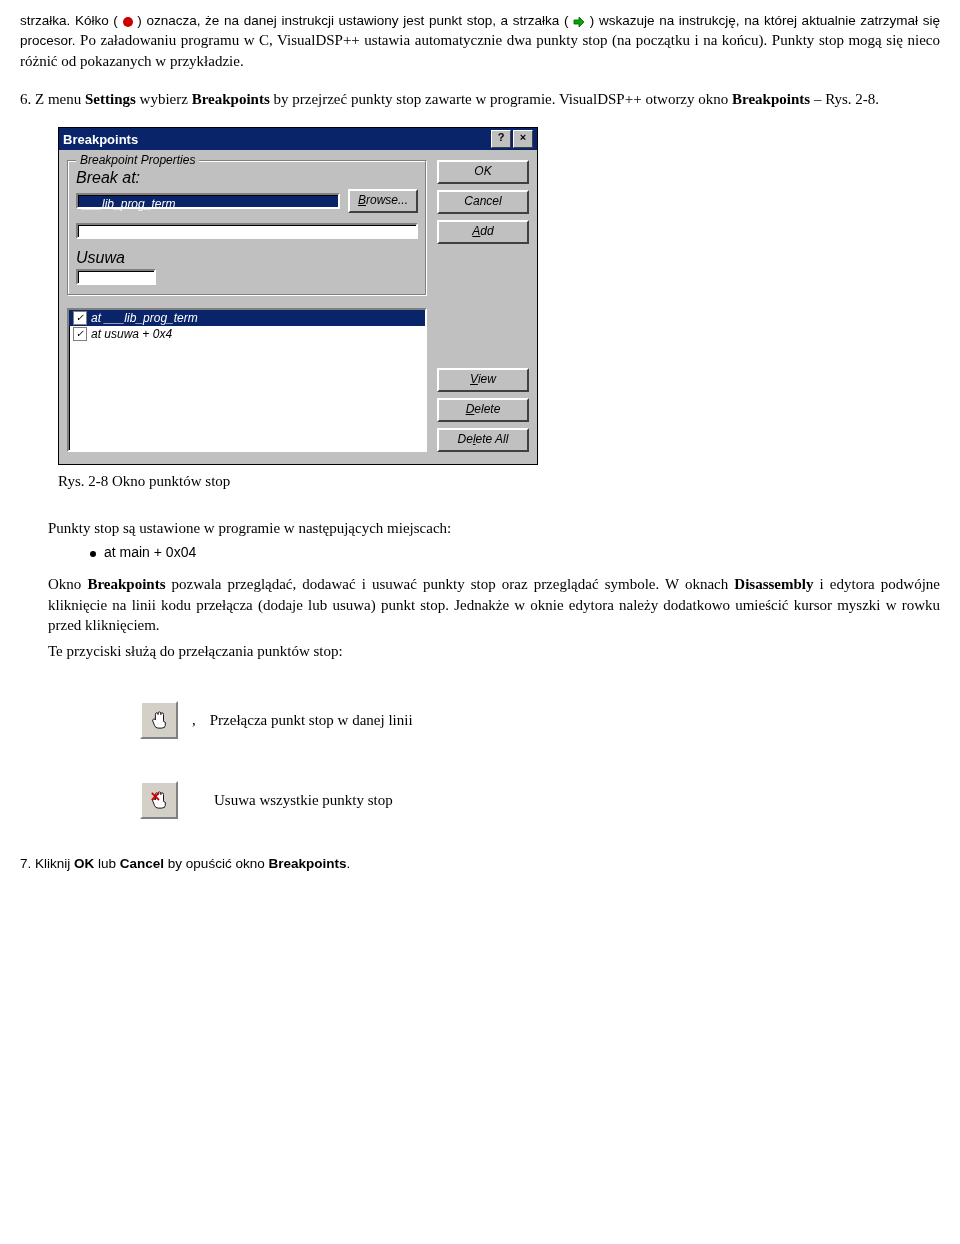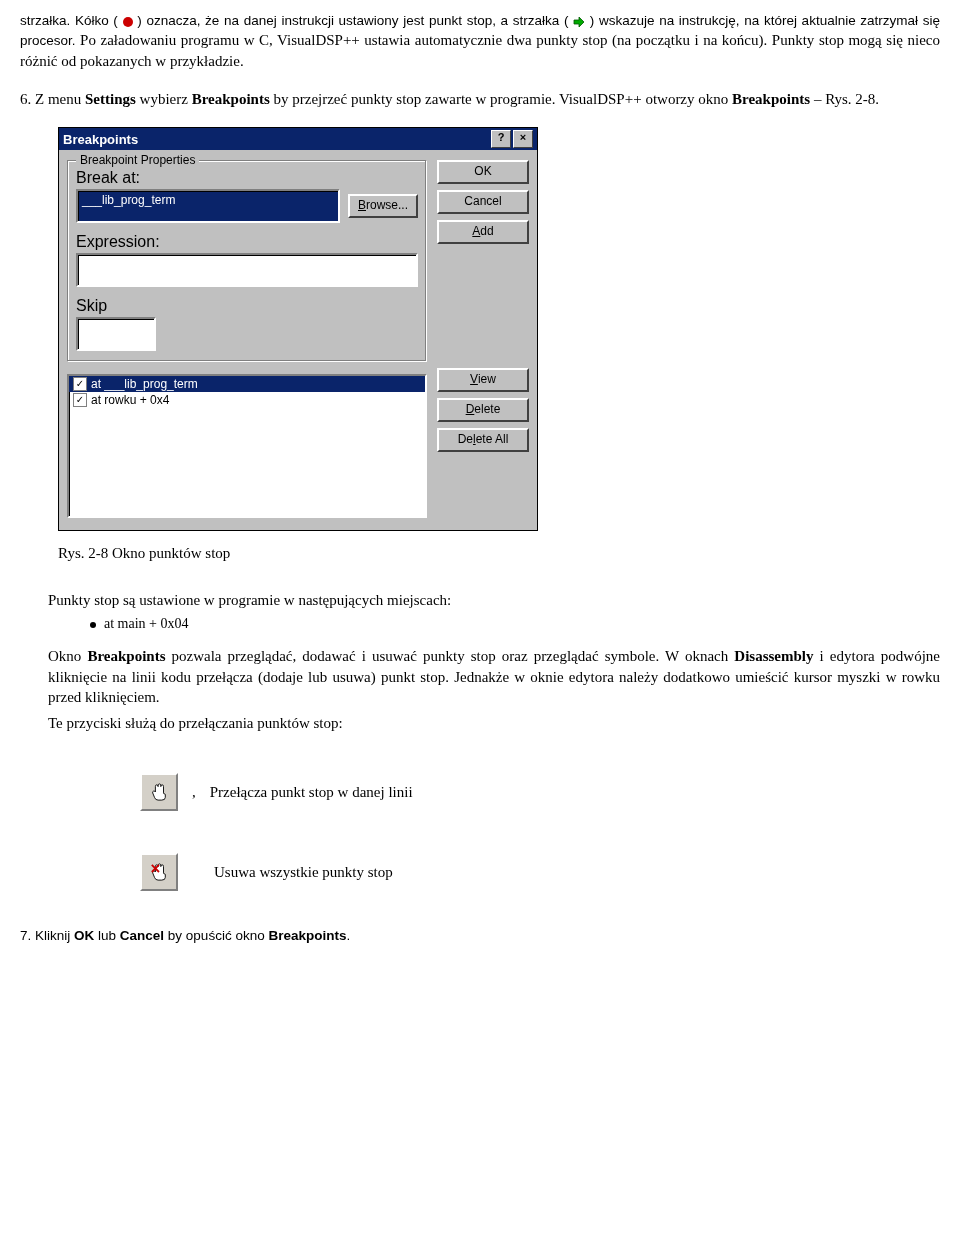--- a/index.html
+++ b/index.html
@@ -9,21 +9,21 @@
     font-size: 15px;
     color: #000;
     width: 920px;
     background: #fff;
   }
   .sans {
     font-family: Verdana, Arial, sans-serif;
     font-size: 13.5px;
   }
   .mono {
-    font-family: Liberation Serif, serif;
+    font-family: Liberation Sans, sans-serif;
     font-size: 14px;
   }
   .bold { font-weight: bold; }
   p { margin: 0 0 6px 0; line-height: 1.35; text-align: justify; }
   .para-block { margin: 0 0 18px 0; }
   .indent1 { margin-left: 28px; }
 
   
   .dialog {
     margin: 4px 0 8px 38px;
@@ -55,20 +55,21 @@
     font-size: 11px;
     font-weight: bold;
     color: #000;
     text-align: center;
     line-height: 13px;
   }
   .dlg-body {
     padding: 10px 8px 8px 8px;
     display: flex;
     gap: 10px;
+    font-style: italic;
   }
   .dlg-left { flex: 1; }
   .dlg-right { width: 92px; display: flex; flex-direction: column; gap: 6px; }
 
   .groupbox {
     border: 1px solid #808080;
     border-right-color: #fff;
     border-bottom-color: #fff;
     box-shadow: inset -1px -1px 0 #808080, inset 1px 1px 0 #fff;
     padding: 8px 8px 10px 8px;
@@ -91,21 +92,21 @@
   }
   .dlg-row { display: flex; align-items: center; gap: 8px; margin-bottom: 10px; }
   .win-input {
     background: #fff;
     border: 2px solid;
     border-color: #808080 #fff #fff #808080;
     box-shadow: inset 1px 1px 0 #000;
     font-family: 'MS Sans Serif', Arial, sans-serif;
     font-size: 12px;
     padding: 2px 4px;
-    height: 34px;
+    height: 16px;
     box-sizing: border-box;
   }
   .win-btn {
     background: #c0c0c0;
     border: 2px solid;
     border-color: #fff #404040 #404040 #fff;
     font-family: 'MS Sans Serif', Arial, sans-serif;
     font-size: 12px;
     padding: 2px 4px;
     min-width: 80px;
@@ -142,21 +143,21 @@
     display: inline-flex;
     align-items: center;
     justify-content: center;
     font-size: 10px;
     color: #000;
     line-height: 10px;
   }
   .list-item.selected .cb { background:#fff; color:#000; }
 
   .fig-caption {
-    margin: 14px 0 28px 38px;
+    margin: 8px 0 28px 38px;
     font-family: Georgia, serif;
     font-size: 15px;
   }
 
   .bullet-list { margin: 6px 0 14px 70px; }
   .bullet-item { display: flex; align-items: baseline; gap: 8px; margin-bottom: 2px; }
   .bullet-dot {
     width: 6px; height: 6px; background: #000; border-radius: 50%;
     display: inline-block; flex-shrink: 0; margin-top: 6px;
   }
@@ -219,37 +220,36 @@
   </div>
   <div class="dlg-body">
     <div class="dlg-left">
       <div class="groupbox">
         <div class="groupbox-title">Breakpoint Properties</div>
         <div class="label"><span>Break at:</span></div>
         <div class="dlg-row">
           <div class="win-input" style="flex:1;background:#0a246a;color:#fff;">___lib_prog_term</div>
           <div class="win-btn" style="min-width:70px;text-align:center;"><span class="ul">B</span>rowse...</div>
         </div>
-        <div class="label"><span class="ul">E</span>xpression:</div>
         <div class="dlg-row">
           <div class="win-input" style="flex:1;"></div>
         </div>
-        <div class="label">Skip</div>
+        <div class="label">Usuwa</div>
         <div class="dlg-row" style="margin-bottom:0;">
           <div class="win-input" style="width:80px;"></div>
         </div>
       </div>
       <div class="win-list">
         <div class="list-item selected">
           <span class="cb">✓</span>
           <span>at ___lib_prog_term</span>
         </div>
         <div class="list-item">
           <span class="cb">✓</span>
-          <span>at rowku + 0x4</span>
+          <span>at usuwa + 0x4</span>
         </div>
       </div>
     </div>
     <div class="dlg-right">
       <div class="win-btn">OK</div>
       <div class="win-btn">Cancel</div>
       <div class="win-btn"><span class="ul">A</span>dd</div>
       <div style="height:112px;"></div>
       <div class="win-btn"><span class="ul">V</span>iew</div>
       <div class="win-btn"><span class="ul">D</span>elete</div>

